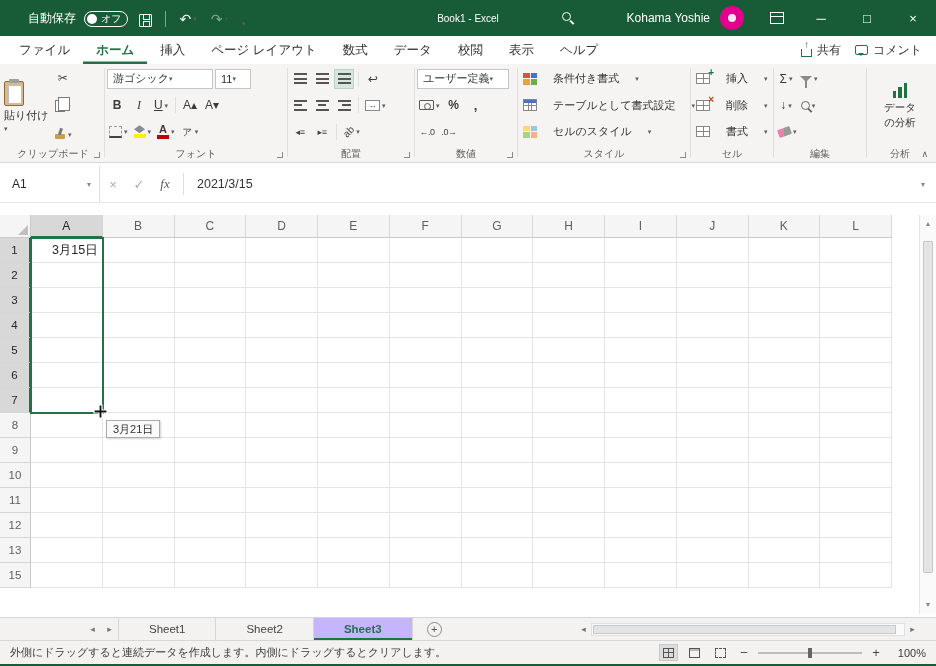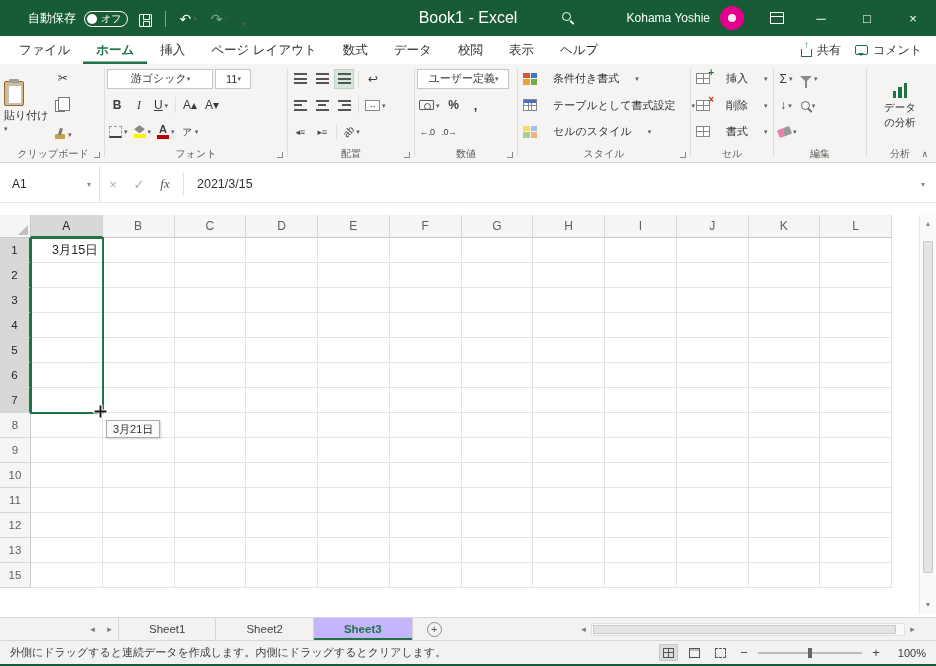--- a/index.html
+++ b/index.html
@@ -9,21 +9,21 @@
 
   
   .titlebar{position:absolute;top:0;left:0;width:936px;height:36px;background:#185C37;color:#fff;display:flex;align-items:center;font-size:12px}
   .tb-left{display:flex;align-items:flex-end;gap:8px;padding-left:28px;z-index:2}
   .toggle{display:inline-flex;align-items:center;gap:4px;border:1px solid #fff;border-radius:9px;height:16px;padding:0 6px 0 2px;font-size:10px}
   .knob{width:10px;height:10px;border-radius:50%;background:#fff;display:inline-block}
   .tb-sep{width:1px;height:16px;background:rgba(255,255,255,.45);margin:0 2px}
   .qat-btn{display:inline-flex;align-items:center;gap:2px;font-size:14px;color:#fff;padding:0 3px;cursor:default}
   .qat-btn.disabled{opacity:.45}
   .qat-btn .dd{font-size:7px}
-  .tb-center{position:absolute;left:0;right:0;text-align:center;font-size:16px;pointer-events:none}
+  .tb-center{position:absolute;left:0;right:0;text-align:center;font-size:10px;pointer-events:none}
   .tb-search{position:absolute;left:562px;top:10px}
   .tb-right{position:absolute;right:0;top:0;height:36px;display:flex;align-items:center}
   .tb-user{font-size:12px;margin-right:10px}
   .avatar{width:24px;height:24px;border-radius:50%;background:#E3008C;position:relative;margin-right:18px}
   .avatar::after{content:"";position:absolute;left:8px;top:8px;width:8px;height:8px;border-radius:50%;background:#fff;opacity:.9}
   .tb-ribbonopts{width:30px;display:flex;justify-content:center;margin-right:6px}
   .ic-ribbonopts{width:14px;height:12px;border:1px solid #fff;position:relative;display:inline-block}
   .ic-ribbonopts::after{content:"";position:absolute;top:3px;left:0;width:100%;height:1px;background:#fff}
   .win-btn{width:46px;height:36px;display:flex;align-items:center;justify-content:center;font-size:13px}
   .ic-floppy{width:13px;height:13px;border:1.4px solid #fff;border-radius:1px;position:relative;display:inline-block}
@@ -51,21 +51,21 @@
   .grp{display:flex;flex-direction:column}
   .grp-body{flex:1;display:flex;padding-top:2px}
   .grp-body.col{flex-direction:column;justify-content:space-between;padding:3px 0 4px}
   .row{display:flex;align-items:center;gap:2px;height:21px}
   .grp-label{height:16px;line-height:15px;font-size:10px;color:#605E5C;text-align:center;position:relative;white-space:nowrap}
   .dlg{position:absolute;right:2px;bottom:4px;width:6px;height:6px;border-right:1.4px solid #8a8a8a;border-bottom:1.4px solid #8a8a8a}
   .gsep{width:1px;background:#E1DFDD;margin:3px 2px 5px}
   .rbtn{display:inline-flex;align-items:center;justify-content:center;gap:2px;min-width:20px;height:20px;font-size:12px;color:#3b3b3b;padding:0 2px;white-space:nowrap}
   .rbtn.selbg{background:#D5E6DC;border:1px solid #BCD4C6}
   .dd{font-size:7px;color:#605E5C;line-height:1}
-  .combo{display:flex;align-items:center;justify-content:center;height:20px;background:#fff;border:1px solid #C8C6C4;font-size:11px;color:#323130;padding:0 4px 0 5px;white-space:nowrap}
+  .combo{display:flex;align-items:center;justify-content:flex-start;height:20px;background:#fff;border:1px solid #C8C6C4;font-size:11px;color:#323130;padding:0 4px 0 5px;white-space:nowrap}
   .vr{width:1px;height:16px;background:#E1DFDD;margin:0 2px}
   .paste{width:48px;display:flex;flex-direction:column;align-items:flex-start;justify-content:center;gap:2px;font-size:11px;color:#323130}
   .cb-col{display:flex;flex-direction:column;justify-content:space-between;padding:1px 0 2px}
   .ic-clipboard{width:20px;height:25px;border:1px solid #8E6A3A;border-radius:2px;background:#D9B98A;position:relative;display:inline-block}
   .ic-clipboard::before{content:"";position:absolute;left:4px;top:-3px;width:10px;height:4px;background:#9DA0A3;border-radius:1px}
   .ic-clipboard::after{content:"";position:absolute;left:3px;top:3px;width:12px;height:17px;background:#fff;border:1px solid #BFBFBF}
   .ic-copy{width:10px;height:12px;border:1px solid #7a7a7a;background:#fff;position:relative;display:inline-block}
   .ic-copy::before{content:"";position:absolute;left:2px;top:-4px;width:10px;height:12px;border:1px solid #7a7a7a;background:#fff}
   .ic-brush{width:12px;height:12px;position:relative;display:inline-block}
   .ic-brush::before{content:"";position:absolute;left:1px;top:6px;width:10px;height:5px;background:#C8A24A;border-radius:1px}

